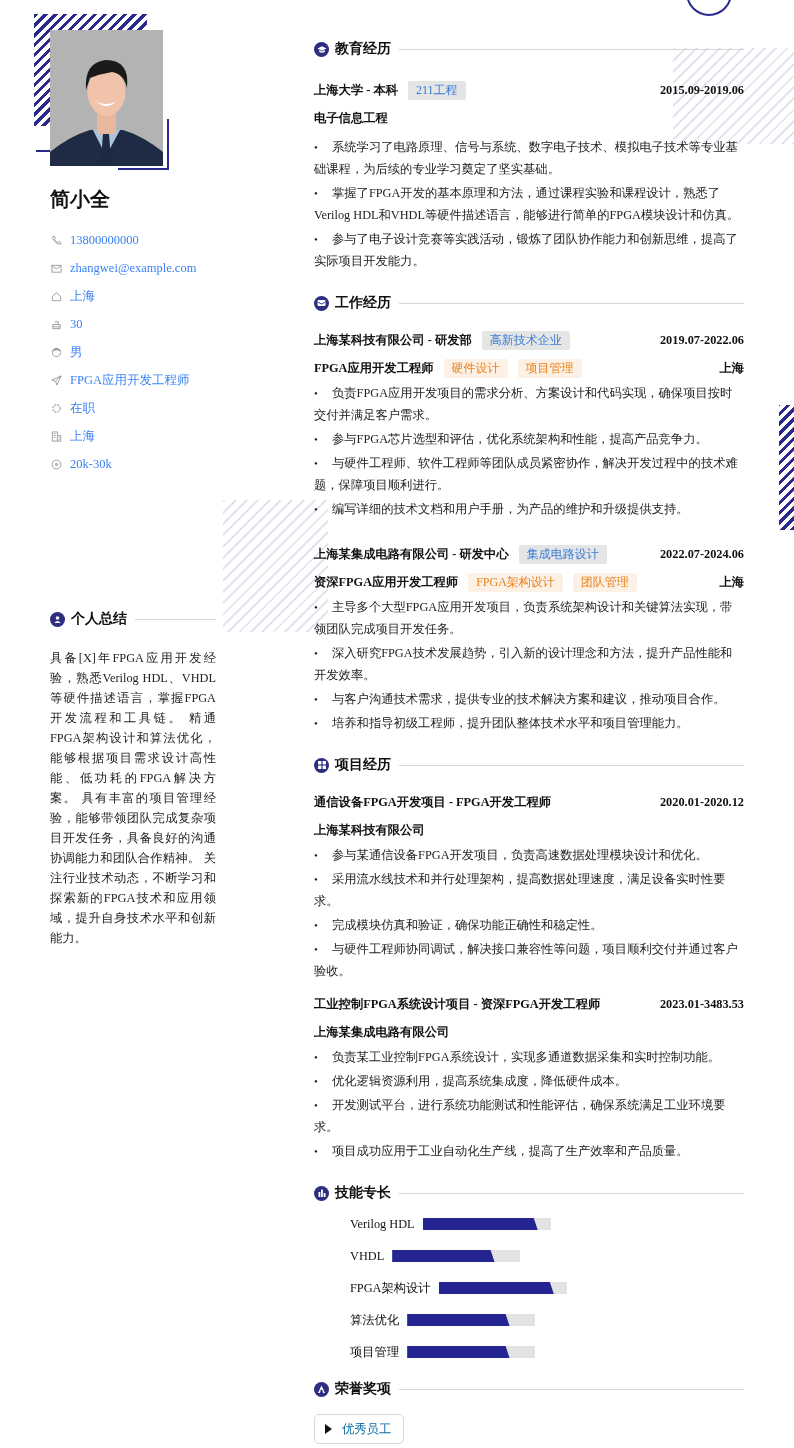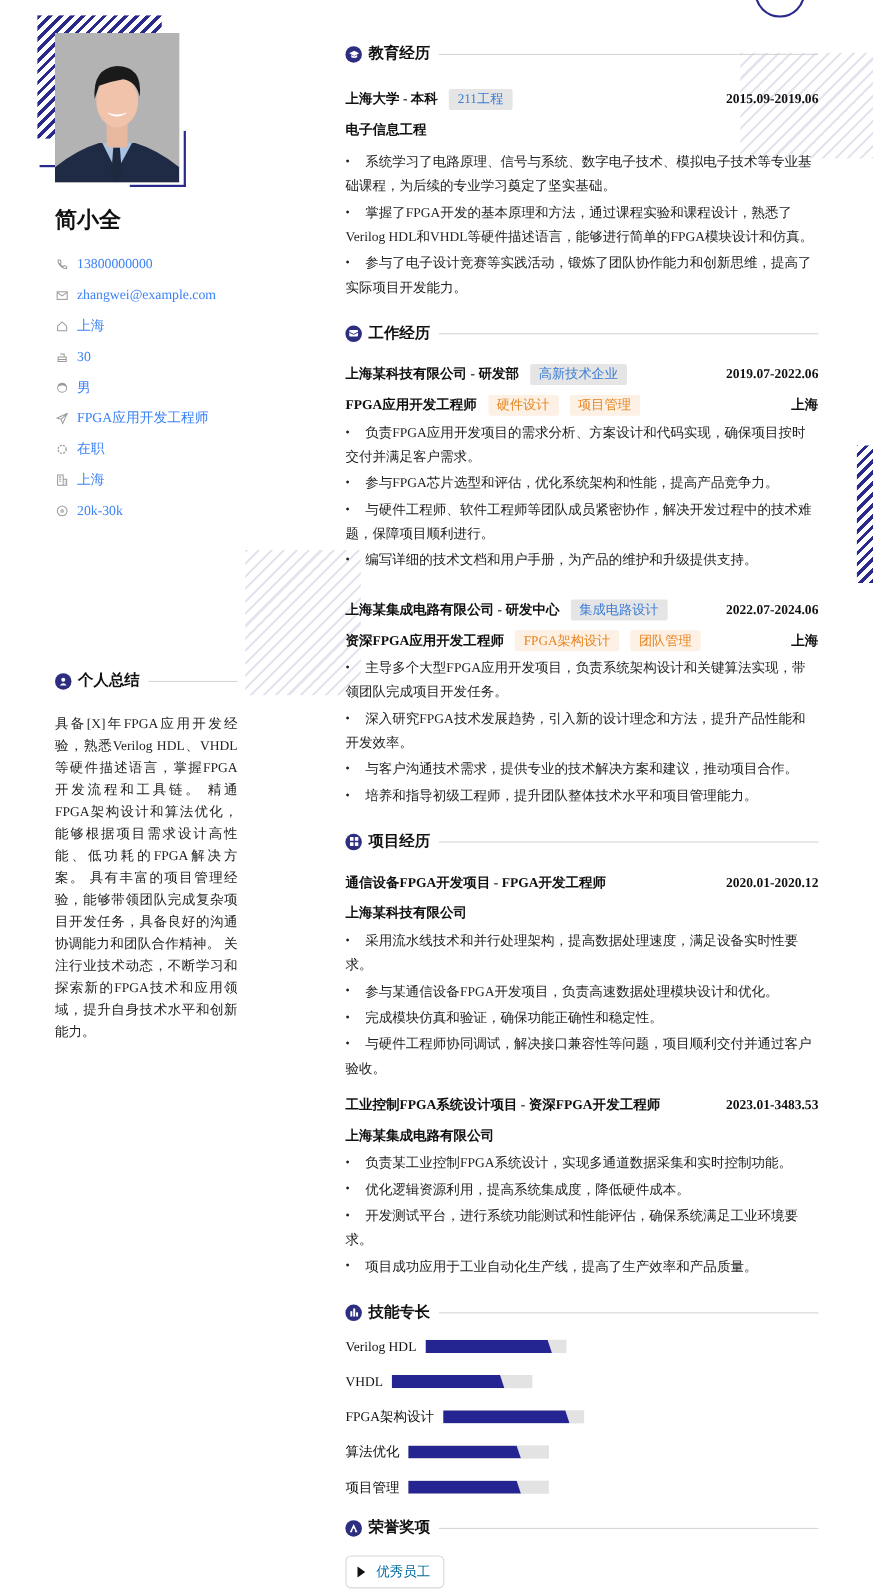--- a/index.html
+++ b/index.html
@@ -30,21 +30,21 @@
   .entry-head { display:flex; justify-content:space-between; align-items:center; height:28px; font-size:12.3px; font-weight:bold; color:#111; }
   .entry-head .left { display:flex; align-items:center; }
   .tag { font-weight:normal; font-size:12px; padding:1px 8px; margin-left:10px; border-radius:2px; }
   .tag-blue { background:#e5e5e5; color:#3a7bd5; }
   .tag-orange { background:#fdf0e4; color:#e6841f; }
   .bullets { margin:0; padding:0; list-style:none; }
   .bullets li { position:relative; padding-left:0; font-size:12.3px; line-height:22px; color:#222; text-indent:18px; }
   .bullets li::before { content:"•"; position:absolute; left:0; top:0; text-indent:0; font-size:11px; color:#222; }
   .bullets li + li { margin-top:2px; }
 
-  .skills { display:flex; flex-wrap:wrap; margin-top:6px; }
+  .skills { display:flex; flex-wrap:wrap; margin-top:6px;margin-left:36px; }
   .skill { display:flex; align-items:center; height:32px; width:221px; font-size:12.3px; color:#111; }
   .skill .label { margin-right:8px; white-space:nowrap; }
   .bar { width:128px; height:12px; background:#e3e3e3; position:relative; }
   .bar .fill { position:absolute; left:0; top:0; height:12px; background:#252591; clip-path:polygon(0 0, calc(100% - 4px) 0, 100% 100%, 0 100%); }
 
   .award { display:inline-flex; align-items:center; border:1px solid #d8d8d8; border-radius:5px; height:28px; padding:0 12px 0 10px; font-size:12.3px; color:#0369a1; }
   .award .tri { width:0; height:0; border-left:7px solid #111; border-top:5px solid transparent; border-bottom:5px solid transparent; margin-right:10px; }
 </style>
 </head>
 <body>
@@ -273,22 +273,22 @@
 
     <div style="margin-top:14px;">
       <div class="entry-head">
         <span>通信设备FPGA开发项目 - FPGA开发工程师</span>
         <span>2020.01-2020.12</span>
       </div>
       <div class="entry-head">
         <span>上海某科技有限公司</span>
       </div>
       <ul class="bullets">
+        <li>参与某通信设备FPGA开发项目，负责高速数据处理模块设计和优化。</li>
         <li>采用流水线技术和并行处理架构，提高数据处理速度，满足设备实时性要求。</li>
-        <li>参与某通信设备FPGA开发项目，负责高速数据处理模块设计和优化。</li>
         <li>完成模块仿真和验证，确保功能正确性和稳定性。</li>
         <li>与硬件工程师协同调试，解决接口兼容性等问题，项目顺利交付并通过客户验收。</li>
       </ul>
     </div>
 
     <div style="margin-top:8px;">
       <div class="entry-head">
         <span>工业控制FPGA系统设计项目 - 资深FPGA开发工程师</span>
         <span>2023.01-3483.53</span>
       </div>

